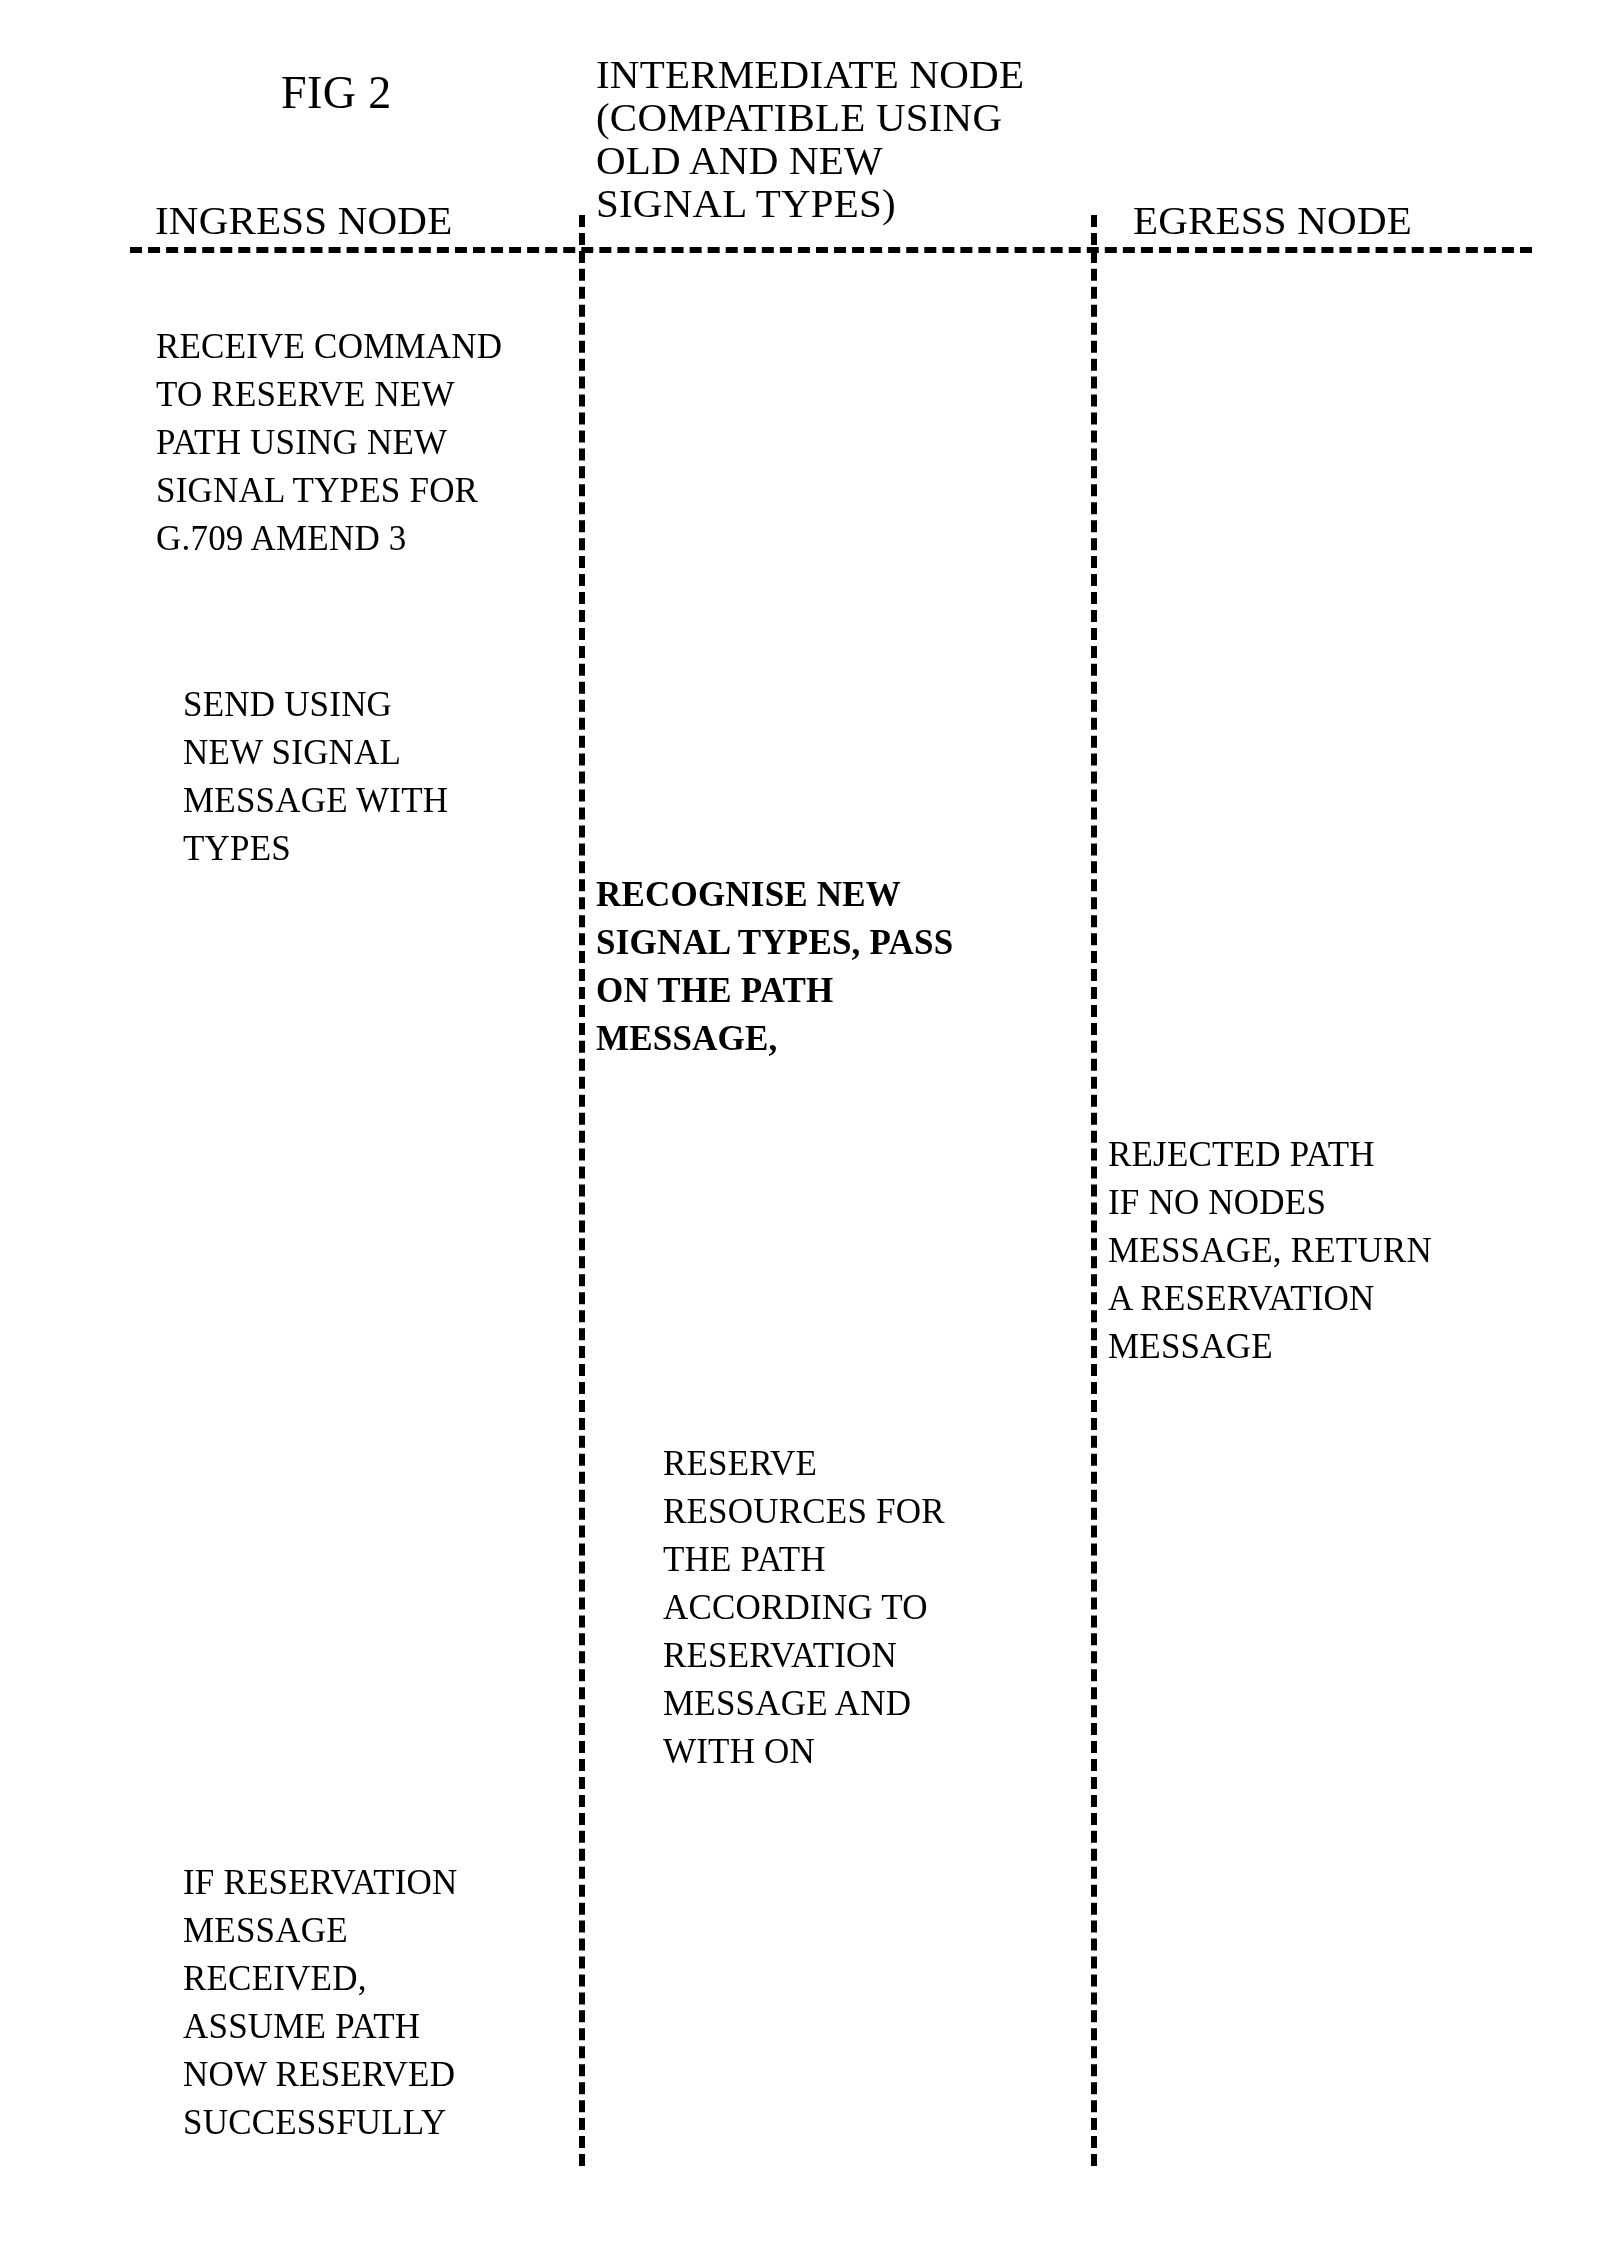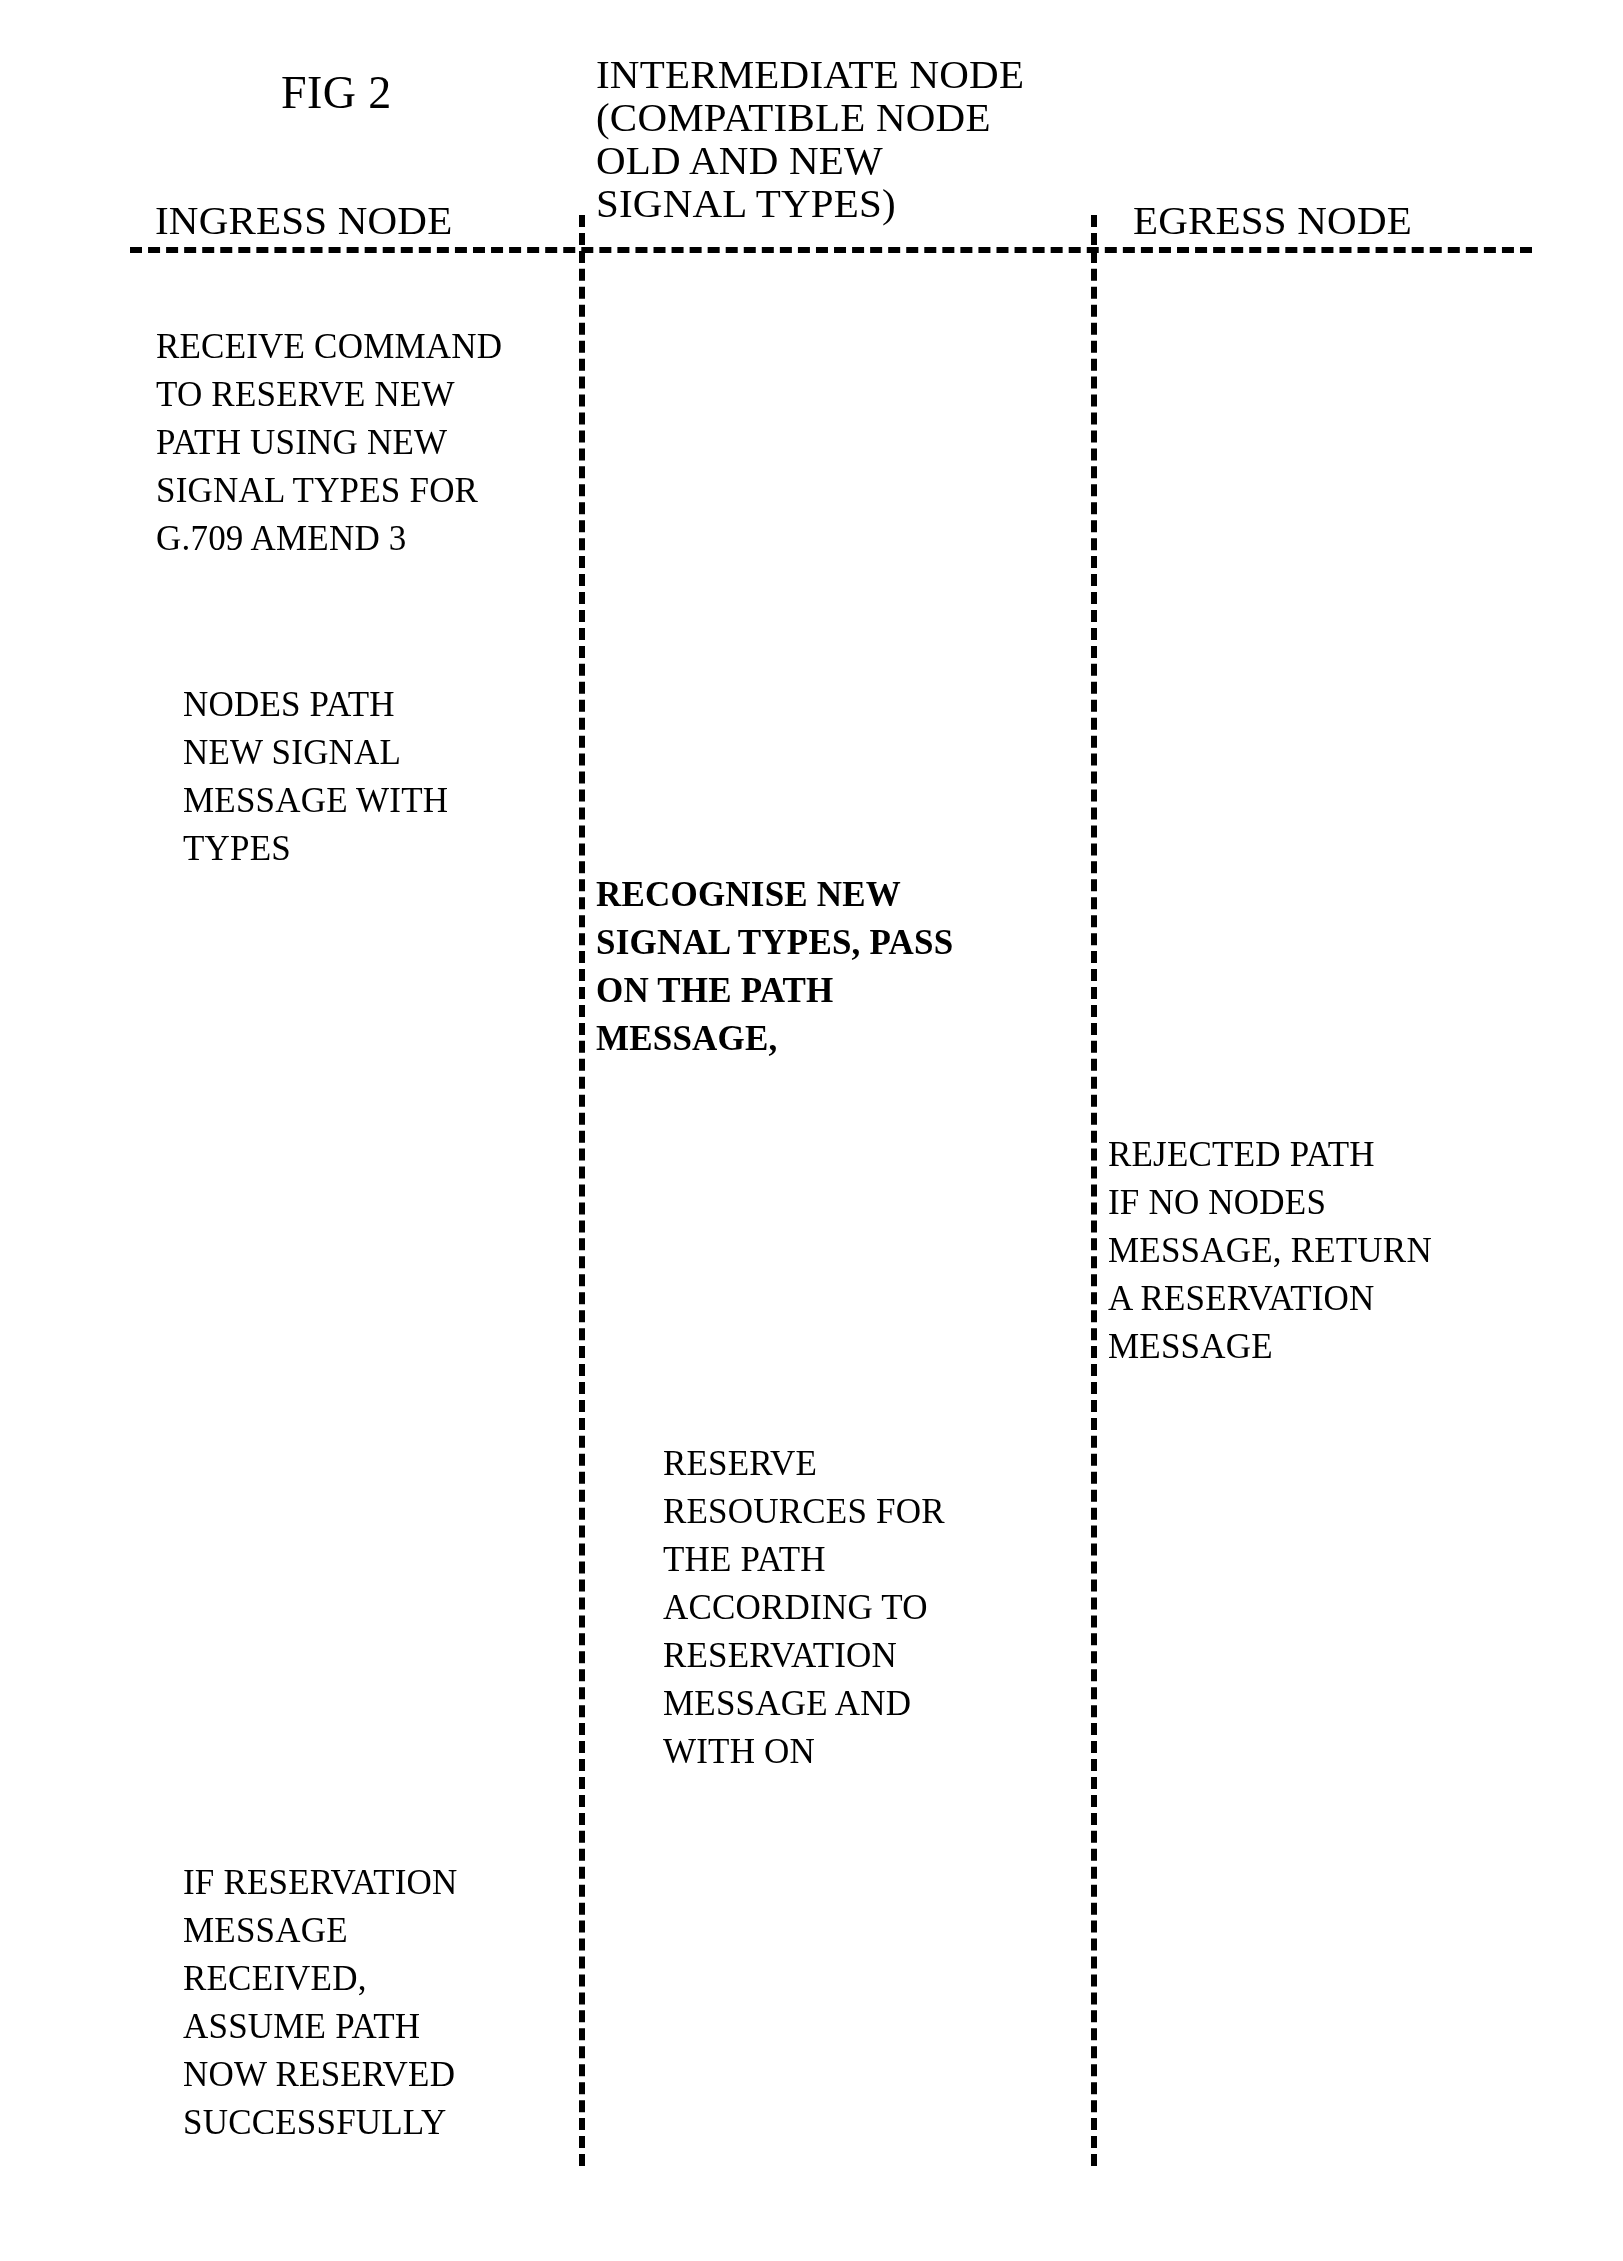--- a/index.html
+++ b/index.html
@@ -103,21 +103,21 @@
 <div id="figure-root">
 
   <div class="fig-title">FIG 2</div>
 
   <div class="lane-header ingress">
     <span class="hdr-line">INGRESS NODE</span>
   </div>
 
   <div class="lane-header intermediate">
     <span class="hdr-line">INTERMEDIATE NODE</span>
-    <span class="hdr-line">(COMPATIBLE NODE</span>
+    <span class="hdr-line">(COMPATIBLE USING</span>
     <span class="hdr-line">OLD AND NEW</span>
     <span class="hdr-line">SIGNAL TYPES)</span>
   </div>
 
   <div class="lane-header egress">
     <span class="hdr-line">EGRESS NODE</span>
   </div>
 
   <div class="hline"></div>
   <div class="vline v1"></div>
@@ -125,21 +125,21 @@
 
   <div class="step s-receive-command">
     <span class="step-line">RECEIVE COMMAND</span>
     <span class="step-line">TO RESERVE NEW</span>
     <span class="step-line">PATH USING NEW</span>
     <span class="step-line">SIGNAL TYPES FOR</span>
     <span class="step-line">G.709 AMEND 3</span>
   </div>
 
   <div class="step s-send-path">
-    <span class="step-line">NODES PATH</span>
+    <span class="step-line">SEND USING</span>
     <span class="step-line">NEW SIGNAL</span>
     <span class="step-line">MESSAGE WITH</span>
     <span class="step-line">TYPES</span>
   </div>
 
   <div class="step s-recognise">
     <span class="step-line">RECOGNISE NEW</span>
     <span class="step-line">SIGNAL TYPES, PASS</span>
     <span class="step-line">ON THE PATH</span>
     <span class="step-line">MESSAGE,</span>

